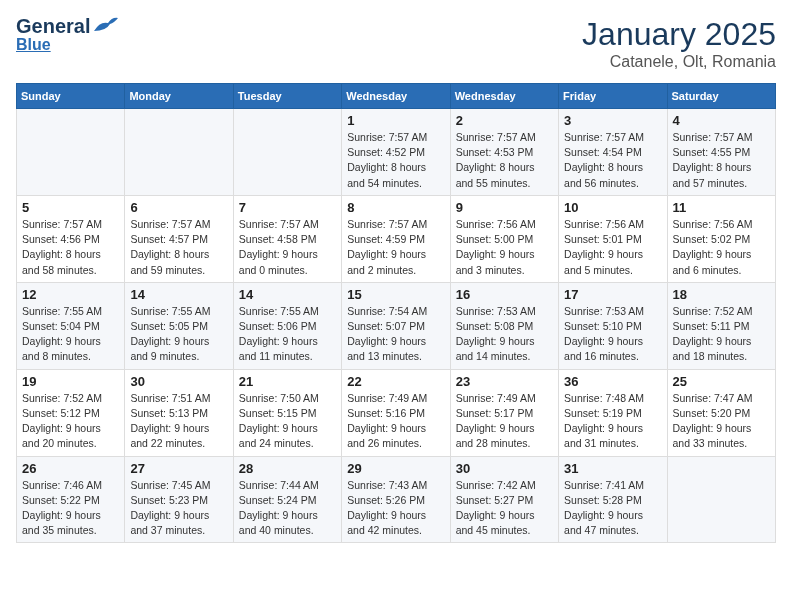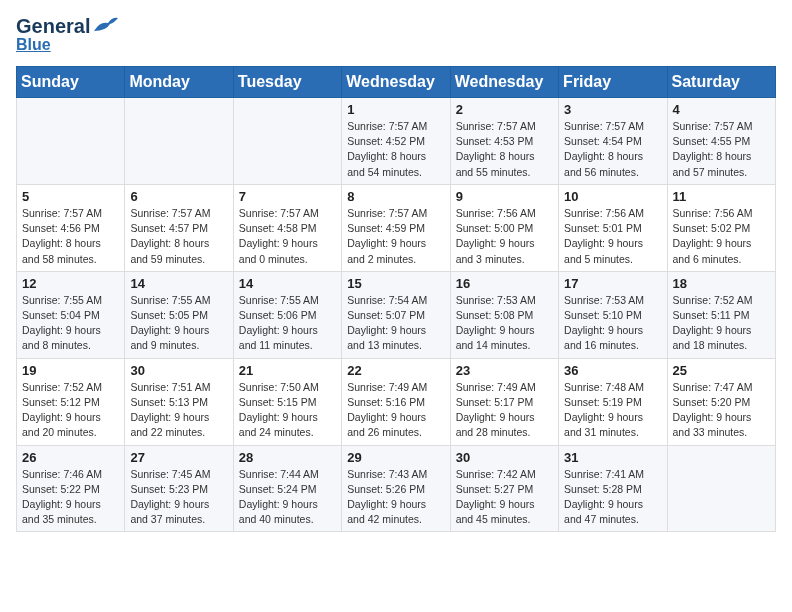--- a/index.html
+++ b/index.html
@@ -47,21 +47,21 @@
     table {
       width: 100%;
       border-collapse: collapse;
       font-size: 11px;
     }
     thead tr th {
       background-color: #2a6db5;
       color: white;
       padding: 6px 4px;
       text-align: left;
-      font-size: 16px;
+      font-size: 11px;
       font-weight: bold;
       border: 1px solid #2060a0;
     }
     tbody tr td {
       vertical-align: top;
       padding: 4px 5px;
       border: 1px solid #ddd;
       height: 78px;
       width: calc(100% / 7);
     }
@@ -95,20 +95,24 @@
     <div>
       <div style="display:flex;align-items:center;">
         <span class="logo-text">General</span>
         <svg class="logo-bird" viewBox="0 0 28 22" xmlns="http://www.w3.org/2000/svg">
           <path d="M2 18 Q8 8 16 10 Q20 4 26 5 Q22 10 18 11 Q14 18 2 18Z" fill="#2a6db5"></path>
         </svg>
       </div>
       <span class="logo-text" style="color:#2a6db5;font-size:16px;text-decoration:underline;">Blue</span>
     </div>
   </div>
+  <div class="title-block">
+    <div class="month-title">January 2025</div>
+    <div class="location-title">Catanele, Olt, Romania</div>
+  </div>
 </div>
 
 <table>
   <thead>
     <tr>
     <th>Sunday</th>
         <th>Monday</th>
         <th>Tuesday</th>
         <th>Wednesday</th>
         <th>Wednesday</th>

